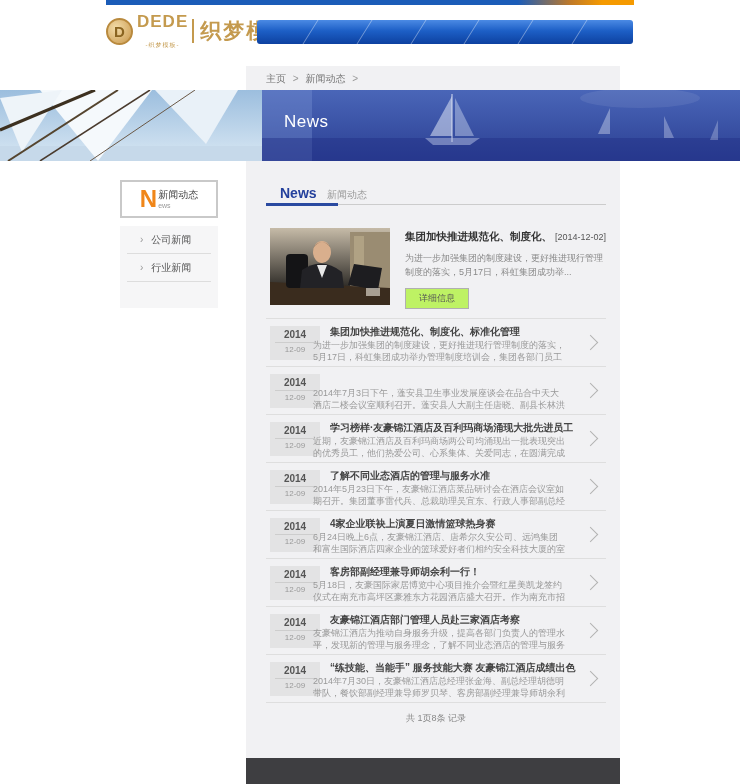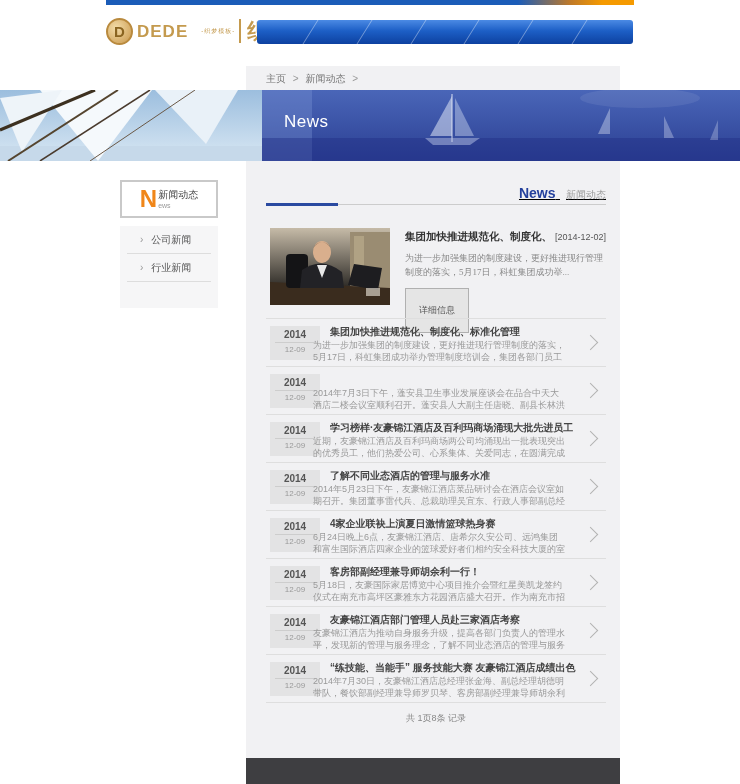--- a/index.html
+++ b/index.html
@@ -9,21 +9,21 @@
   
   .top-strip { position:absolute; left:106px; top:0; width:528px; height:5px;
     background:linear-gradient(90deg,#1b5cb8 0%,#1b5cb8 78%,#c07a28 88%,#f59a00 94%,#f59a00 100%); }
 
   
   .logo { position:absolute; left:106px; top:14px; height:34px; display:flex; align-items:center; }
   .coin { width:27px; height:27px; border-radius:50%;
     background:radial-gradient(circle at 35% 35%, #f3dca8, #c9984c);
     border:2px solid #b98a3e; display:flex; align-items:center; justify-content:center;
     color:#8a6420; font-weight:bold; font-size:15px; }
-  .brand-en-wrap { margin-left:4px; display:flex; flex-direction:row; align-items:center;gap:13px; }
+  .brand-en-wrap { margin-left:4px; display:flex; flex-direction:column; align-items:center;gap:13px; }
   .brand-en { font-size:17px; font-weight:bold; color:#c49a4e; letter-spacing:1px; line-height:15px; }
   .brand-sub { font-size:6px; color:#c49a4e; letter-spacing:1px; line-height:7px; }
   .logo-divider { width:2px; height:24px; background:#c49a4e; margin:0 6px 0 4px; }
   .brand-cn { font-size:21px; font-weight:bold; color:#c49a4e; letter-spacing:2px; }
 
   
   .nav { position:absolute; left:257px; top:20px; width:376px; height:24px; border-radius:3px;
     background:linear-gradient(180deg,#4b8ae4 0%,#1d5fc6 45%,#0d41a0 100%);
     display:flex; align-items:stretch; overflow:hidden; }
   .nav-item { flex:1; display:flex; align-items:center; justify-content:center;
@@ -49,37 +49,37 @@
   .n-big { font-size:24px; font-weight:bold; color:#f08619; line-height:24px; }
   .n-col { display:flex; flex-direction:column; margin-left:1px; }
   .n-title { font-size:10px; color:#444; line-height:12px; }
   .n-sub { font-size:7px; color:#999; line-height:9px; }
   .side-menu { position:absolute; left:120px; top:226px; width:98px; height:82px; background:#f6f6f7; }
   .side-item { height:27px; display:flex; align-items:center; padding-left:20px; font-size:10px; color:#555; cursor:pointer; }
   .side-item .glyph { color:#999; font-size:10px; margin-right:8px; }
   .side-divider { height:1px; background:#ddd; margin:0 7px; }
 
   
-  .section-head { position:absolute; left:266px; top:184px; width:340px; text-align:right;text-decoration:underline; }
+  .section-head { position:absolute; left:280px; top:184px; width:340px; text-align:left; }
   .sec-en { font-size:14px; font-weight:bold; color:#24409c; }
   .sec-cn { font-size:10px; color:#999; margin-left:6px; }
   .section-underline { position:absolute; left:266px; top:204px; width:340px; height:1px; background:#ccc; }
   .underline-accent { position:absolute; left:0; top:-1px; width:72px; height:3px; background:#2a4aa0; }
 
   
   .featured { position:absolute; left:270px; top:228px; width:336px; height:82px; }
   .featured-photo { position:absolute; left:0; top:0; width:120px; height:77px; cursor:pointer; }
   .featured-photo svg { display:block; width:120px; height:77px; }
   .featured-body { position:absolute; left:135px; top:2px; width:201px; }
   .f-row { display:flex; align-items:baseline; }
   .f-title { flex:1; font-size:10.5px; font-weight:bold; color:#333; white-space:nowrap; overflow:hidden; cursor:pointer; }
   .f-date { font-size:9px; color:#555; margin-left:4px; }
-  .f-excerpt { margin-top:7px; font-size:9px; color:#888; line-height:14px; height:28px; overflow:hidden;font-family:Liberation Serif, serif; }
-  .f-btn { margin-top:9px; display:inline-block; border:1px solid #b0b0b0; background:#e5e5e5;
-    font-size:9px; color:#555; padding:15px 13px; cursor:pointer; }
+  .f-excerpt { margin-top:7px; font-size:9px; color:#888; line-height:14px; height:28px; overflow:hidden; }
+  .f-btn { margin-top:9px; display:inline-block; border:1px solid #b0b0b0; background:#bef264;
+    font-size:9px; color:#555; padding:3px 13px; cursor:pointer; }
 
   
   .news-list { position:absolute; left:266px; top:318px; width:340px; border-top:1px solid #dedede; }
   .row { position:relative; height:48px; border-bottom:1px solid #dedede; cursor:pointer; }
   .datebox { position:absolute; left:4px; top:7px; width:50px; height:34px; background:#e3e3e4; text-align:center; }
   .datebox .y { display:block; font-size:10px; font-weight:bold; color:#555; line-height:15px;
     border-bottom:1px solid #cdcdcd; margin:1px 5px 0; }
   .datebox .d { display:block; font-size:8px; color:#999; line-height:13px; }
   .rtitle { position:absolute; left:64px; top:6px; width:250px; font-size:10px; font-weight:bold;
     color:#444; white-space:nowrap; overflow:hidden; }

